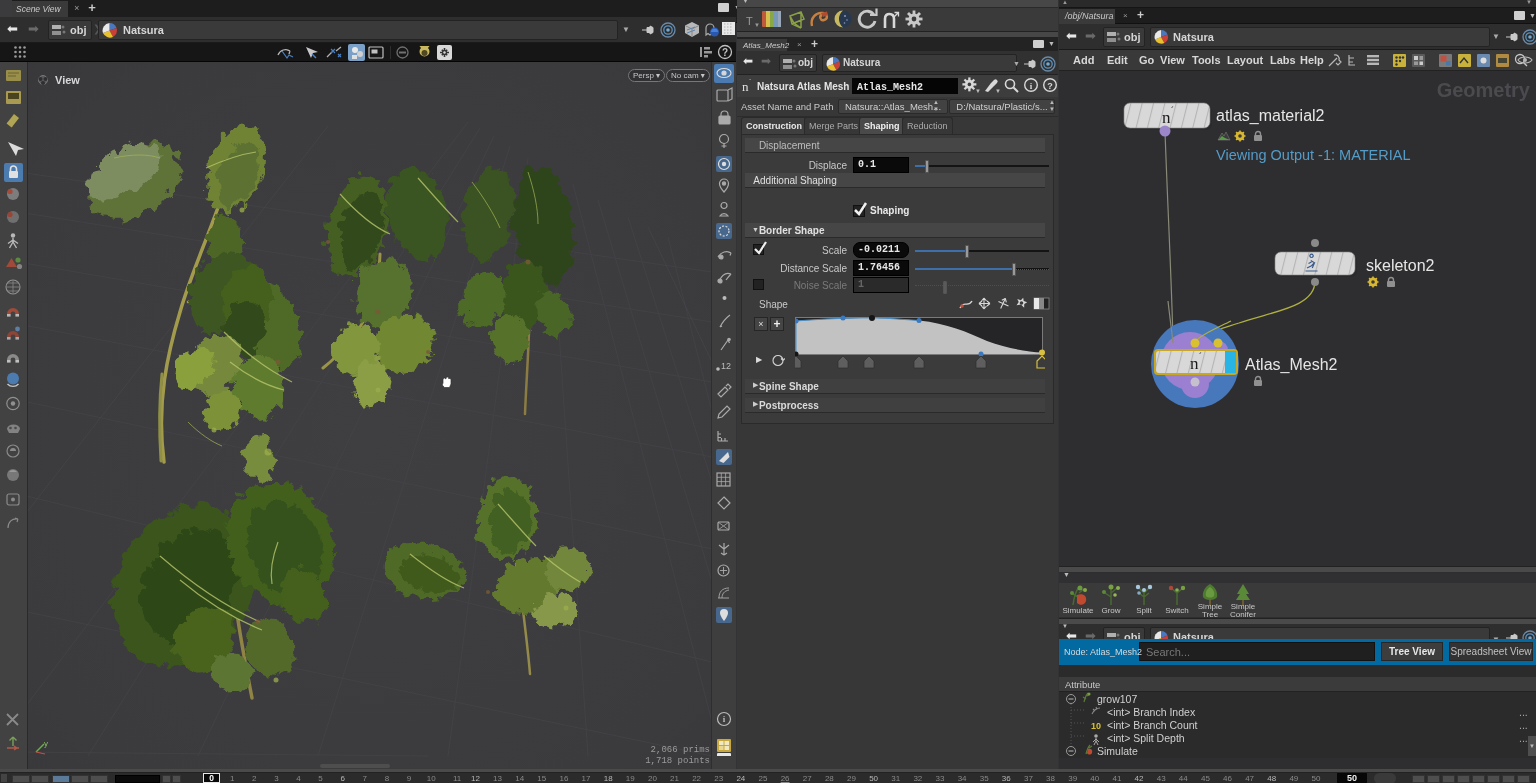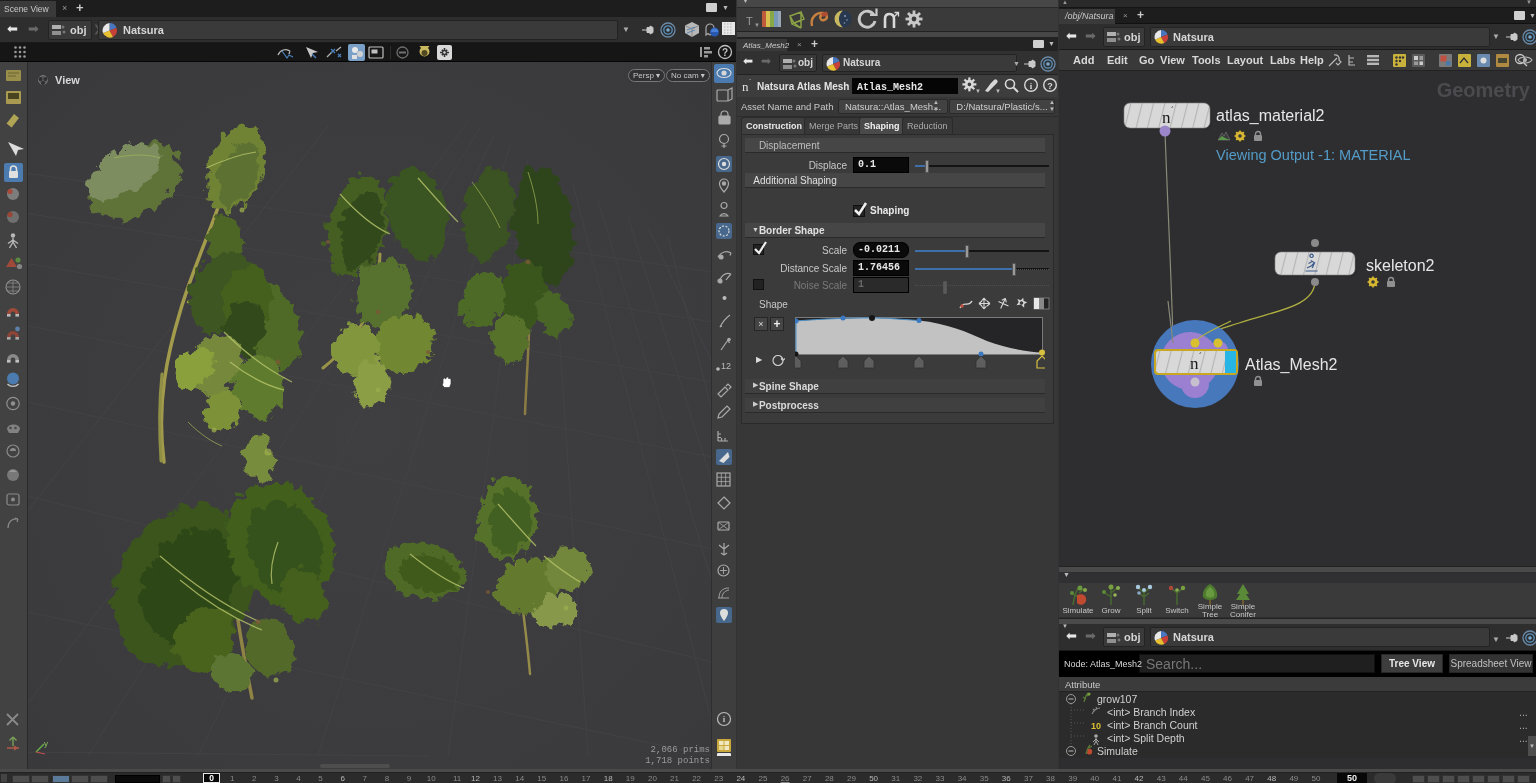--- a/index.html
+++ b/index.html
@@ -1,21 +1,21 @@
 <!DOCTYPE html>
 <html><head>
 <meta charset="utf-8">
 <style>
 * { margin:0; padding:0; box-sizing:border-box; }
 html,body { width:1536px; height:783px; overflow:hidden; background:#333336; font-family:"Liberation Sans",sans-serif; }
 .abs { position:absolute; }
 #stage { position:relative; width:1536px; height:783px; background:#333336; }
 
 #lp { left:0; top:0; width:736px; height:772px; background:#3b3b3d; }
-#lp-tabbar { left:0; top:0; width:736px; height:23px; background:#1d1d1d; border-bottom:1px solid #0c0c0c;}
+#lp-tabbar { left:12px; top:0; width:736px; height:23px; background:#1d1d1d; border-bottom:1px solid #0c0c0c;font-style:italic;}
 .tab1 { position:absolute; left:0; top:1px; height:16px; background:#3a3a3a; color:#c9c9c9; font-size:9px; line-height:16px; padding:0 6px; }
 #lp-crumb { left:0; top:17px; width:736px; height:26px; background:#2e2e2e; border-bottom:1px solid #1a1a1a; }
 #lp-tools { left:0; top:43px; width:736px; height:19px; background:#161616; border-bottom:1px solid #050505;}
 #lp-strip { left:0; top:62px; width:28px; height:710px; background:#424242; border-right:1px solid #2a2a2a; }
 #rp-strip { left:711px; top:62px; width:25px; height:710px; background:#3e3e3e; border-left:1px solid #2e2e2e;}
 .crumbbox { position:absolute; height:20px; top:3px; background:#3a3a3a; border:1px solid #232323; border-radius:2px; color:#d6d6d6; font-size:11px; font-weight:bold; line-height:18px; }
 .arrowbtn { position:absolute; top:4px; font-size:13px; color:#cfcfcf; }
 .pill { position:absolute; height:13px; border:1px solid #77777a; border-radius:7px; color:#c6c6c8; font-size:8px; line-height:11px; padding:0 4px; background:rgba(40,40,42,.5);}
 
 #mp { left:737px; top:0; width:321px; height:772px; background:#373737; }
@@ -1067,23 +1067,23 @@
             <circle cx="11" cy="3" r="1.5" fill="#777"></circle>
             <circle cx="12" cy="8" r="1.5" fill="#777"></circle>
           </svg>
         <svg class="abs" style="left:95px;top:7px;" width="14" height="14">
             <path d="M7 7 L7 0 A7 7 0 0 1 13.5 4.6 Z" fill="#4a78c0"></path>
             <path d="M7 7 L13.5 4.6 A7 7 0 0 1 10.3 13 Z" fill="#c84038"></path>
             <path d="M7 7 L10.3 13 A7 7 0 0 1 1 9.4 Z" fill="#e8c030"></path>
             <path d="M7 7 L1 9.4 A7 7 0 0 1 7 0 Z" fill="#e8e8e8"></path>
           </svg>
       </div>
-      <div class="abs" style="left:0;top:27px;width:477px;height:26px;background:#000000;text-decoration:underline;">
+      <div class="abs" style="left:0;top:15px;width:477px;height:26px;background:#0369a1;text-decoration:underline;">
         <span class="abs" style="left:5px;top:8px;font-size:9px;color:#d8d8d8;white-space:nowrap;z-index:3;">Node: Atlas_Mesh2</span>
-        <span class="abs" style="left:80px;top:3px;width:236px;height:19px;background:#1f1f1f;border:1px solid #111;color:#777;font-size:14px;line-height:18px;padding-left:6px;">Search...</span>
+        <span class="abs" style="left:80px;top:3px;width:236px;height:19px;background:#1f1f1f;border:1px solid #111;color:#777;font-size:11px;line-height:18px;padding-left:6px;">Search...</span>
         <span class="abs" style="left:322px;top:3px;width:62px;height:19px;background:#3d3d3d;border:1px solid #262626;color:#e8e8e8;font-size:10px;font-weight:bold;line-height:18px;text-align:center;">Tree View</span>
         <span class="abs" style="left:390px;top:3px;width:84px;height:19px;background:#333;border:1px solid #262626;color:#c0c0c0;font-size:10px;line-height:18px;text-align:center;">Spreadsheet View</span>
       </div>
       <div class="abs" style="left:0;top:53px;width:477px;height:15px;background:#3b3b3b;border-bottom:1px solid #222;color:#c8c8c8;font-size:9.5px;line-height:15px;padding-left:6px;">Attribute</div>
       <div class="abs" style="left:469px;top:112px;width:8px;height:20px;background:#4e4e4e;color:#bbb;font-size:6px;text-align:center;line-height:20px;">▼</div>
       <svg class="abs" style="left:0;top:68px;" width="477" height="66" font-family="Liberation Sans">
         <g fill="#d0d0d0" font-size="10.5">
           <circle cx="12" cy="7" r="4.5" fill="none" stroke="#999"></circle>
             <path d="M9.5 7 h5" stroke="#bbb"></path>
           <path d="M25 10 C26 6 27 3 29 1 M28 4 l3 -2 M27 7 l-3 -2" stroke="#5a7a38" stroke-width="1.2" fill="none"></path>

